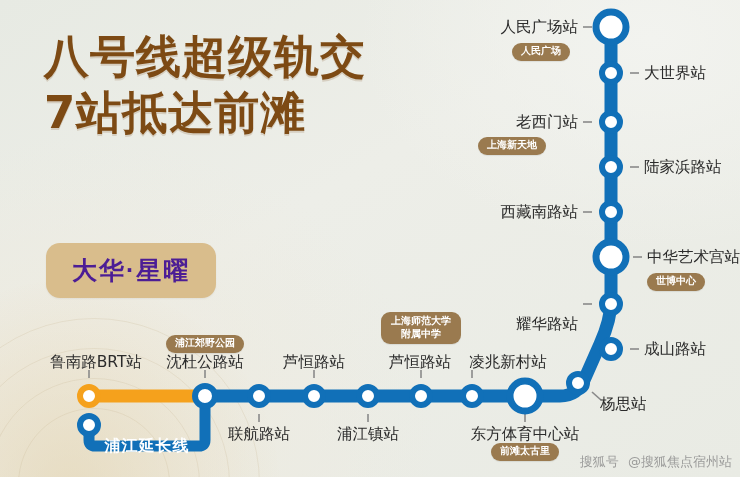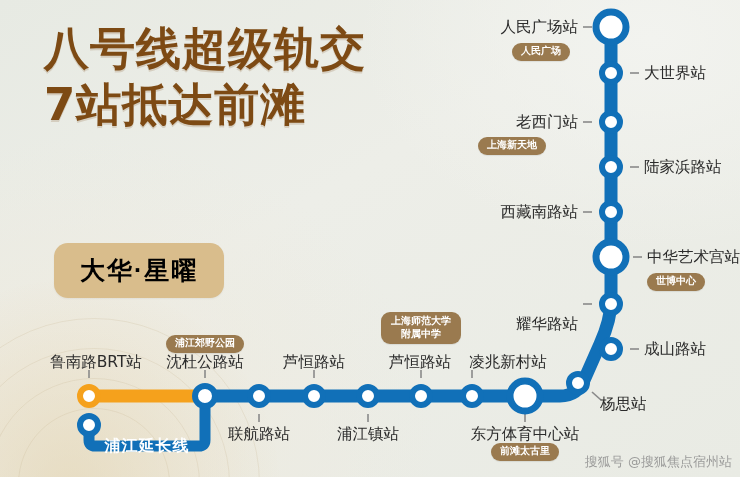--- a/index.html
+++ b/index.html
@@ -17,36 +17,35 @@
   }
   
   .ripple{position:absolute;border-radius:50%;border:1px solid rgba(196,178,140,.22);pointer-events:none;}
   .glow{
     position:absolute;left:-140px;top:280px;width:420px;height:420px;border-radius:50%;
     background:radial-gradient(circle,rgba(225,209,171,.55) 0%,rgba(230,216,184,.26) 45%,rgba(233,221,196,0) 72%);
     pointer-events:none;
   }
 
   
-  .headline{position:absolute;left:44px;top:24px;width:420px;}
+  .headline{position:absolute;left:44px;top:32px;width:420px;}
   .hl-line{
     color:#7d4a14;font-weight:700;letter-spacing:1px;line-height:1.12;
     font-family:"DejaVu Sans","Liberation Sans",sans-serif;
     text-shadow:0 2px 0 rgba(120,72,20,.18);
   }
   .hl1{font-size:45px;}
   .hl2{font-size:45px;margin-top:6px;}
 
   
   .brand{
     position:absolute;left:46px;top:243px;
     padding:11px 26px;border-radius:14px;background:#d9bd8c;
-    color:#000000;font-size:25px;font-weight:700;letter-spacing:2px;
+    color:#4c1d95;font-size:25px;font-weight:700;letter-spacing:2px;
     box-shadow:0 1px 2px rgba(0,0,0,.05);
-    margin-left:8px;
   }
 
   
   #map{position:absolute;left:0;top:0;width:740px;height:477px;}
 
   
   .lbl{
     position:absolute;color:#2b2b2b;font-size:15.5px;white-space:nowrap;
     font-family:"DejaVu Sans","Liberation Sans",sans-serif;font-weight:500;
   }
@@ -69,21 +68,21 @@
     position:absolute;color:#ffffff;font-size:16px;font-weight:700;white-space:nowrap;
     font-family:"DejaVu Sans","Liberation Sans",sans-serif;letter-spacing:1px;
     transform:translate(-50%,-50%);
   }
 
   
   .wm{
     position:absolute;right:8px;bottom:6px;color:#8d8d8d;font-size:13px;
     font-family:"DejaVu Sans","Liberation Sans",sans-serif;opacity:.85;white-space:nowrap;
   }
-  .wm .wm2{}
+  .wm .wm2{margin-left:5px;}
 </style>
 </head>
 <body>
 
 <div id="poster">
 
   <div class="glow"></div>
   <div class="ripple" style="left:-72px;top:318px;width:330px;height:330px;"></div>
   <div class="ripple" style="left:-42px;top:348px;width:270px;height:270px;"></div>
   <div class="ripple" style="left:-12px;top:378px;width:210px;height:210px;"></div>

